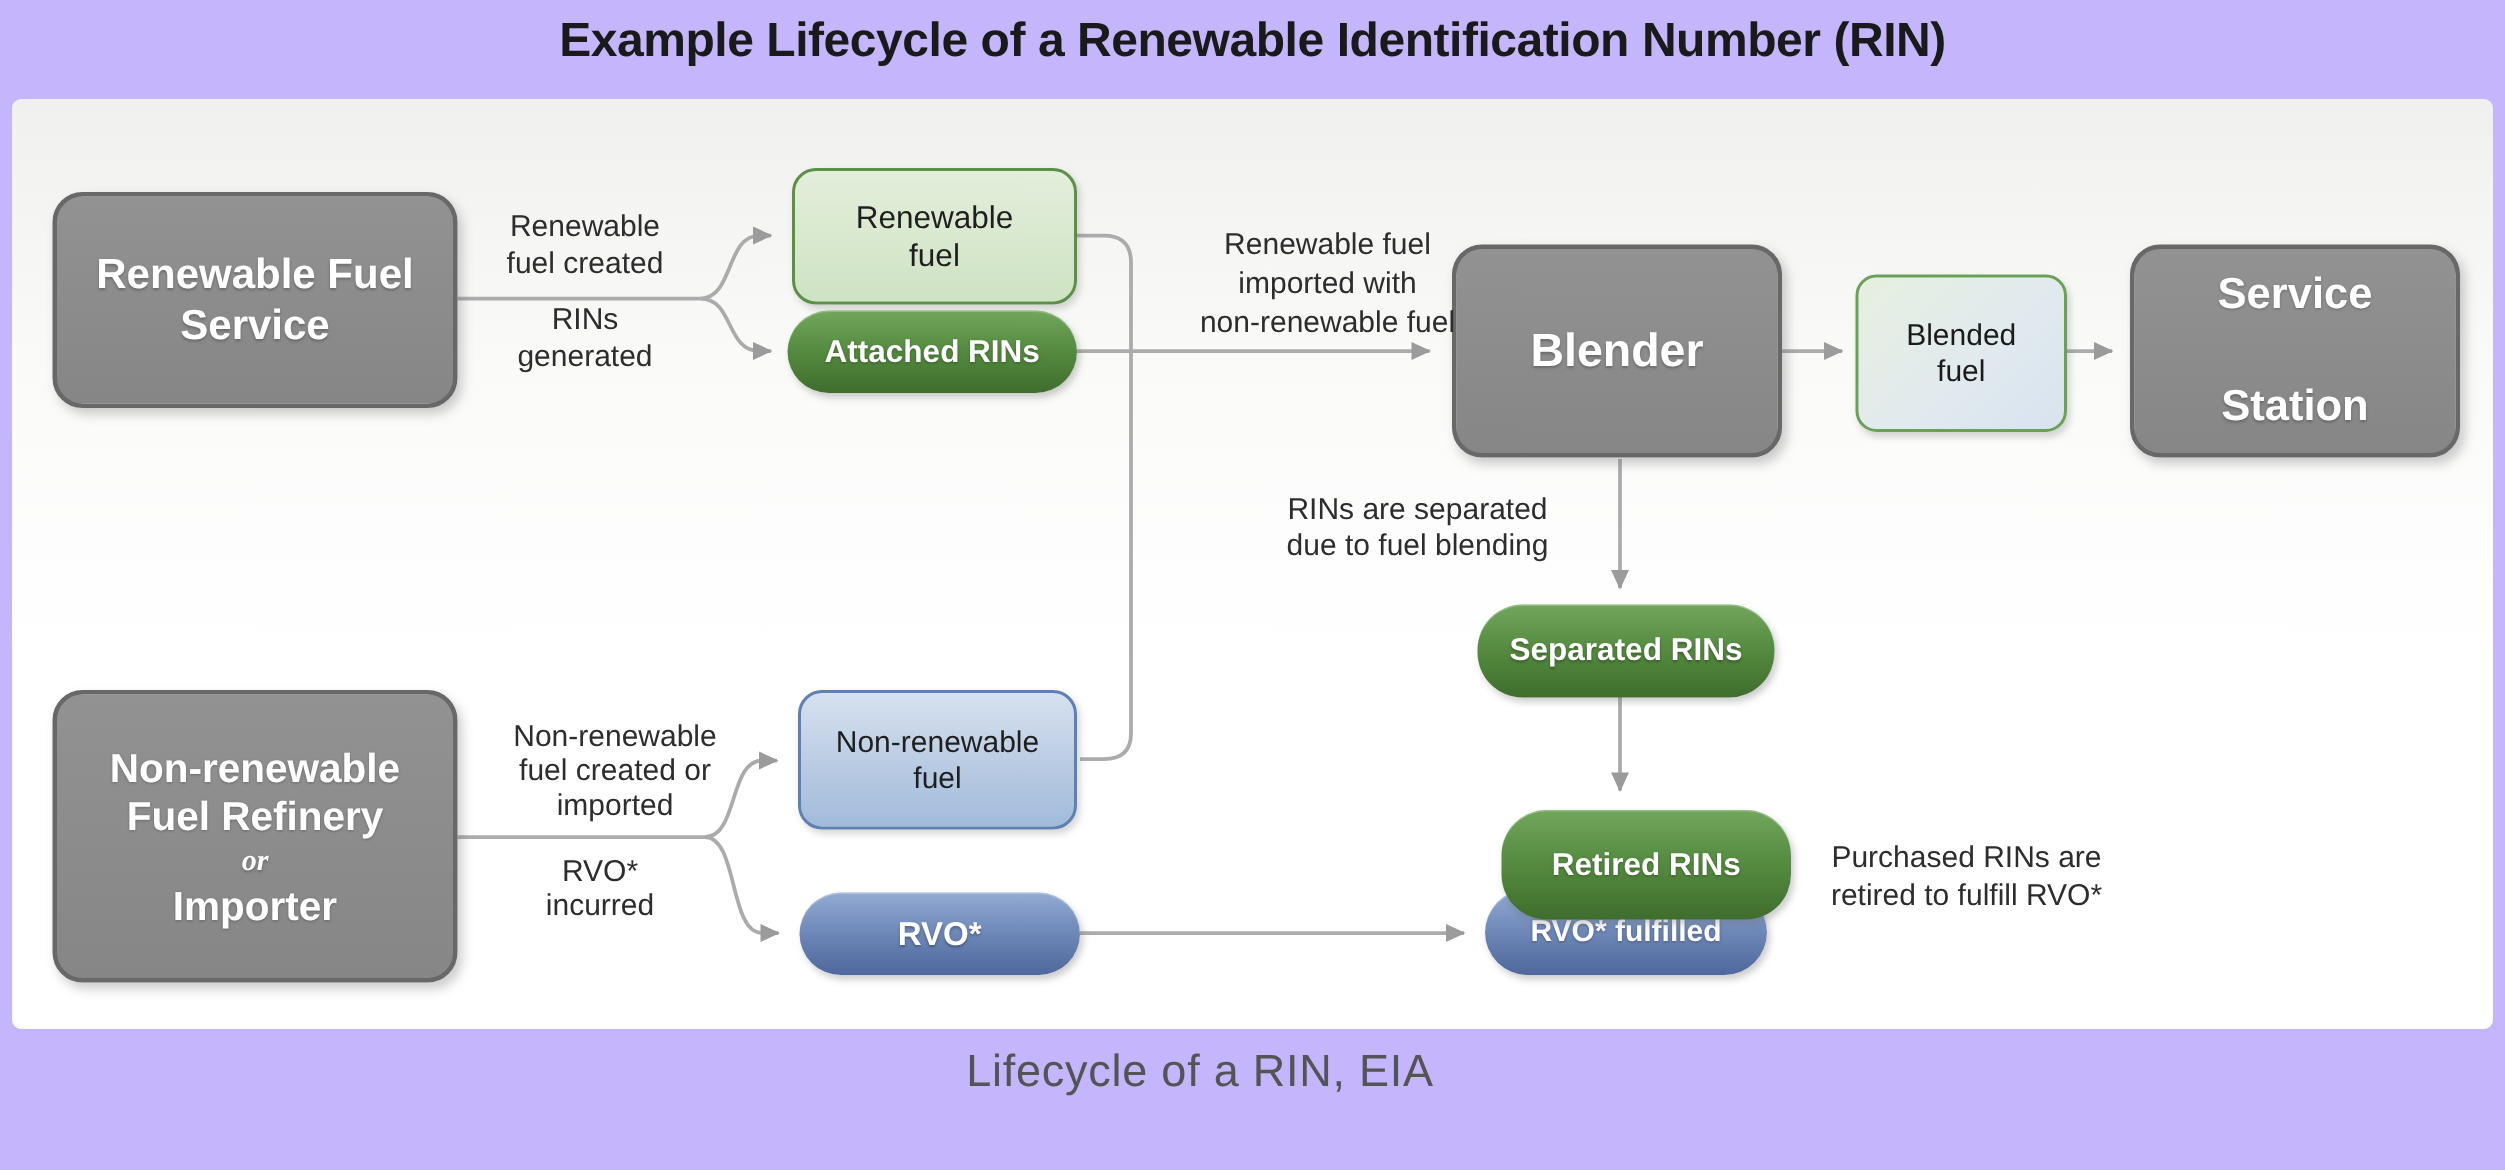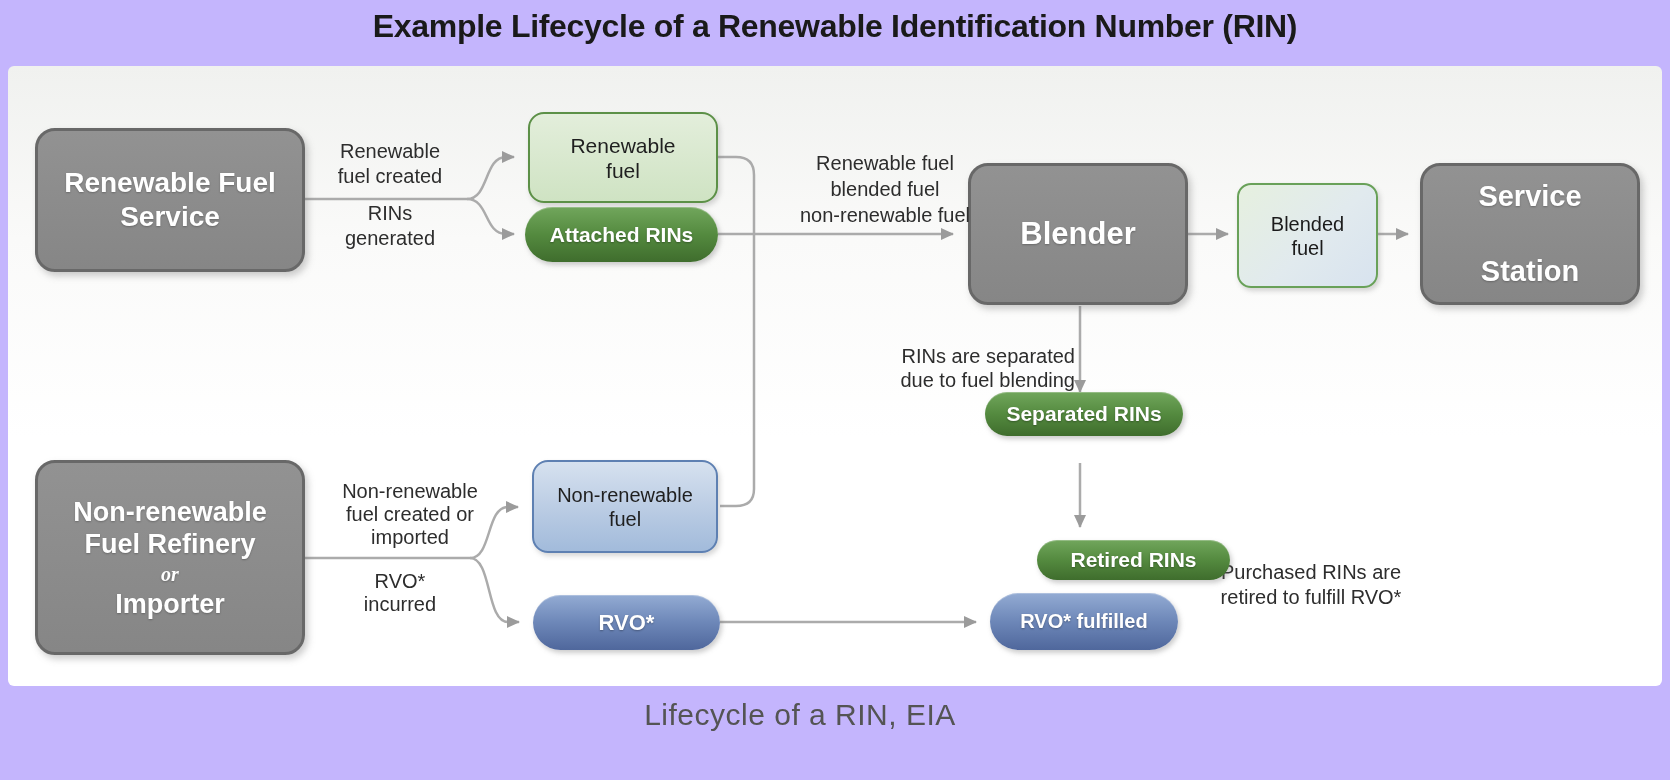--- a/index.html
+++ b/index.html
@@ -55,22 +55,22 @@
     box-shadow:2px 3px 5px rgba(120,120,120,0.3);
   }
   .pill{
     border-radius:30px;color:#ffffff;font-weight:700;font-size:21px;
     text-shadow:0 1px 2px rgba(0,0,0,0.3);
     box-shadow:2px 3px 5px rgba(110,110,110,0.35), inset 0 1px 0 rgba(255,255,255,0.25);
   }
   .pill-green{background:linear-gradient(180deg,#71a65c 0%,#548a3f 50%,#3f6d2d 100%);}
   .pill-blue{background:linear-gradient(180deg,#93abd3 0%,#6d87b8 50%,#4f679c 100%);}
   .attached{left:525px;top:207px;width:193px;height:55px;}
-  .separated{left:985px;top:392px;width:198px;height:44px;}
-  .retired{left:1037px;top:540px;width:193px;height:40px;z-index:3;}
+  .separated{left:985px;top:403px;width:198px;height:62px;}
+  .retired{left:1001px;top:540px;width:193px;height:73px;z-index:3;}
   .fulfilled{left:990px;top:593px;width:188px;height:57px;font-size:20px;z-index:2;}
   .rvo{left:533px;top:595px;width:187px;height:55px;font-size:22px;}
   .elabel{position:absolute;z-index:2;color:#2d2d2d;font-size:20px;line-height:25px;text-align:center;}
 </style>
 </head>
 <body>
 
 <div id="stage">
 
   <div class="title">Example Lifecycle of a Renewable Identification Number (RIN)</div>
@@ -154,24 +154,24 @@
   <div class="elabel" style="left:300px;top:139px;width:180px;">
     <div>Renewable</div>
     <div>fuel created</div>
   </div>
   <div class="elabel" style="left:300px;top:201px;width:180px;">
     <div>RINs</div>
     <div>generated</div>
   </div>
   <div class="elabel" style="left:765px;top:150px;width:240px;line-height:26px;">
     <div>Renewable fuel</div>
-    <div>blended fuel</div>
+    <div>imported with</div>
     <div>non-renewable fuel</div>
   </div>
-  <div class="elabel" style="left:815px;top:344px;width:260px;text-align:right;line-height:24px;">
+  <div class="elabel" style="left:815px;top:328px;width:260px;text-align:center;line-height:24px;">
     <div>RINs are separated</div>
     <div>due to fuel blending</div>
   </div>
   <div class="elabel" style="left:310px;top:480px;width:200px;line-height:23px;">
     <div>Non-renewable</div>
     <div>fuel created or</div>
     <div>imported</div>
   </div>
   <div class="elabel" style="left:310px;top:570px;width:180px;line-height:23px;">
     <div>RVO*</div>

